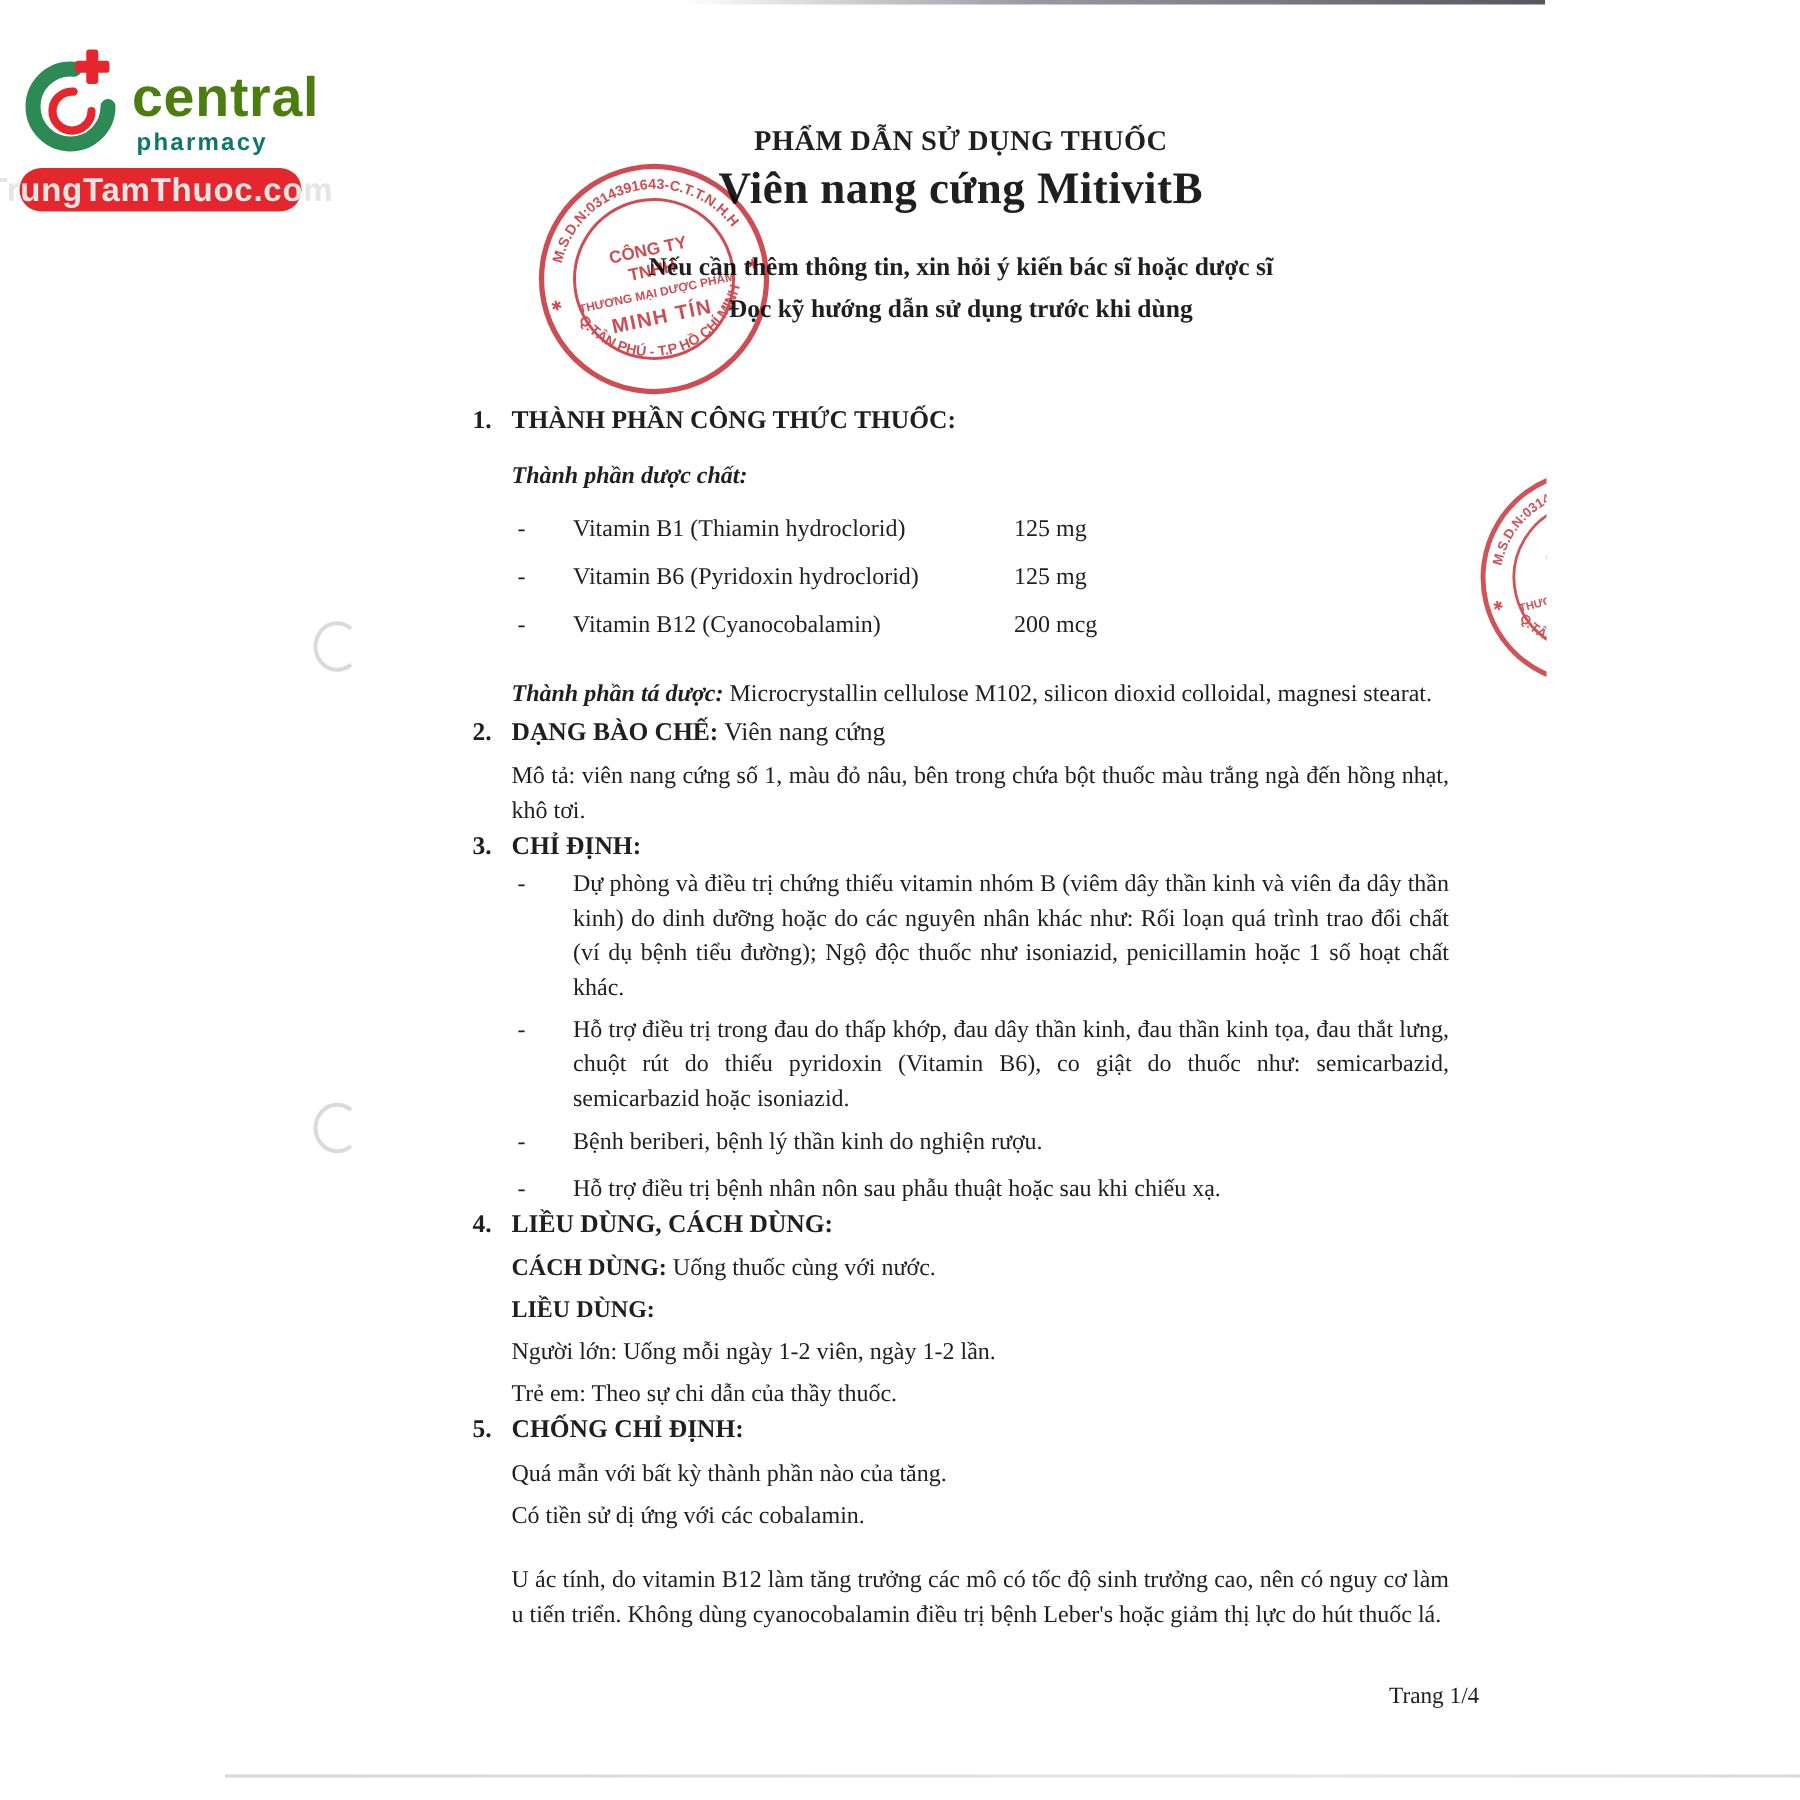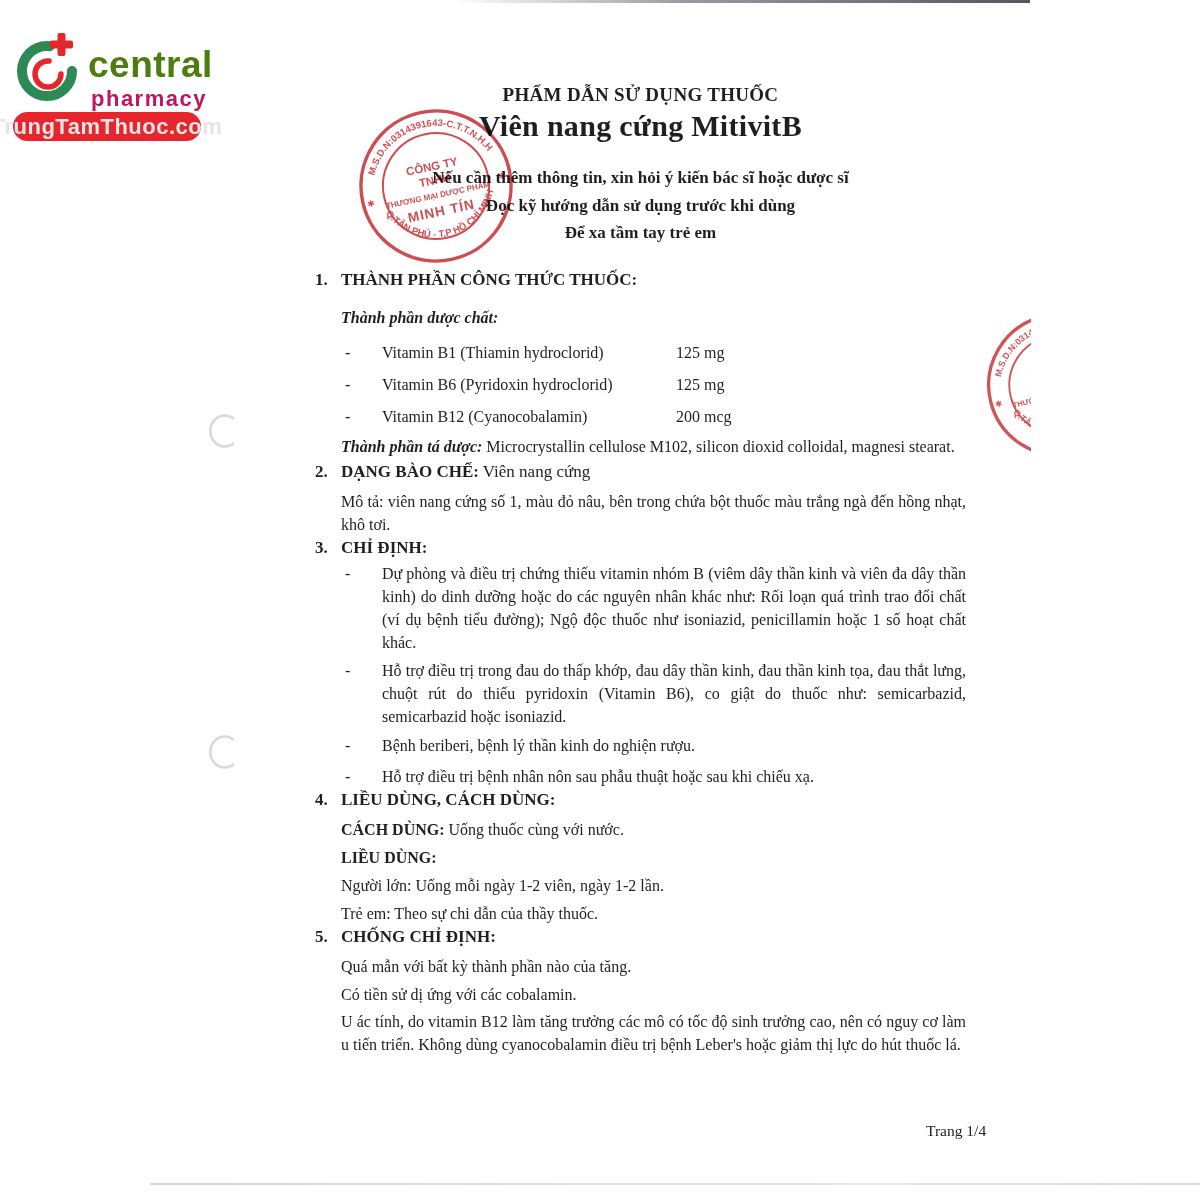--- a/index.html
+++ b/index.html
@@ -12,21 +12,21 @@
     background:linear-gradient(to right, rgba(170,170,178,0), #9a9aa2 40%, #565660);}
   .scan-bottom-edge{position:absolute;left:150px;top:1183px;width:1050px;height:2px;
     background:linear-gradient(to right,#d5d5dc,#e3e3e9 70%,#d8d8df);}
   .hole-punch{position:absolute;width:34px;height:38px;}
   
   .logo{position:absolute;left:12px;top:28px;width:210px;height:118px;}
   .logo-mark{position:absolute;left:0;top:0;}
   .logo-brand{position:absolute;left:76px;top:18px;font-family:"Liberation Sans","DejaVu Sans",sans-serif;
     font-size:37px;font-weight:bold;color:#4d7c0f;letter-spacing:0.5px;line-height:1;}
   .logo-subtext{position:absolute;left:79px;top:60px;font-family:"Liberation Sans","DejaVu Sans",sans-serif;
-    font-size:22px;font-weight:bold;color:#be185d;letter-spacing:1.5px;line-height:1;}
+    font-size:16px;font-weight:bold;color:#0f766e;letter-spacing:1.5px;line-height:1;}
   .logo-pill{position:absolute;left:1px;top:84px;width:188px;height:29px;background:#e5272d;border-radius:15px;
     display:flex;align-items:center;justify-content:center;}
   .logo-pill span{font-family:"Liberation Sans","DejaVu Sans",sans-serif;font-size:22px;font-weight:bold;color:#e5e5e5;letter-spacing:0.5px;}
   
   .header{position:absolute;left:283px;top:84px;width:715px;text-align:center;}
   .doc-title{font-size:19px;font-weight:bold;letter-spacing:0.3px;}
   .product-name{font-size:30px;font-weight:bold;margin-top:3px;letter-spacing:0.3px;}
   .usage-note{font-size:17px;font-weight:bold;line-height:1.62;}
   .usage-notes{margin-top:21px;}
   
@@ -41,21 +41,21 @@
   .sec-body{margin-left:26px;}
   .bi{font-weight:bold;font-style:italic;}
   .sub-label{margin-top:14px;line-height:24px;}
   .ing-row{display:flex;line-height:26px;margin-top:6px;}
   .ing-row.first{margin-top:10px;}
   .dash{width:37px;flex-shrink:0;padding-left:4px;}
   .ing-name{width:294px;flex-shrink:0;}
   .para{text-align:justify;}
   .bullet{display:flex;margin-top:4px;}
   .bullet .btext{flex:1;text-align:justify;}
-  .mt2{margin-top:2px;}.mt4{margin-top:4px;}.mt5{margin-top:5px;}.mt6{margin-top:6px;}
+  .mt2{margin-top:2px;}.mt4{margin-top:20px;}.mt5{margin-top:5px;}.mt6{margin-top:6px;}
   .mt8{margin-top:8px;}.mt16{margin-top:16px;}
   .lh26{line-height:26px;}
   .sec{margin-top:0;}
   .sec1-pad{padding-top:6px;}
   .footer-page{position:absolute;left:903px;top:1122px;font-size:15.5px;margin-left:23px;}
   .stamp-text{font-family:"Liberation Sans","DejaVu Sans",sans-serif;}
 </style>
 </head>
 <body>
 
@@ -85,21 +85,20 @@
       <span>TrungTamThuoc.com</span>
     </div>
   </div>
 
   <div class="header">
     <div class="doc-title">PHẨM DẪN SỬ DỤNG THUỐC</div>
     <div class="product-name">Viên nang cứng MitivitB</div>
     <div class="usage-notes">
       <div class="usage-note">Nếu cần thêm thông tin, xin hỏi ý kiến bác sĩ hoặc dược sĩ</div>
       <div class="usage-note">Đọc kỹ hướng dẫn sử dụng trước khi dùng</div>
-      <div class="usage-note">Để xa tầm tay trẻ em</div>
     </div>
   </div>
 
   <div class="stamp">
     <svg width="160" height="160" viewBox="0 0 160 160" class="stamp-text">
       <defs>
         <path id="arcTop1" d="M 16 84 A 64 64 0 1 1 144 84"></path>
         <path id="arcBot1" d="M 23 92 A 61 61 0 0 0 137 92"></path>
       </defs>
       <circle cx="80" cy="80" r="75" fill="none" stroke="#c8343a" stroke-width="3.5"></circle>

